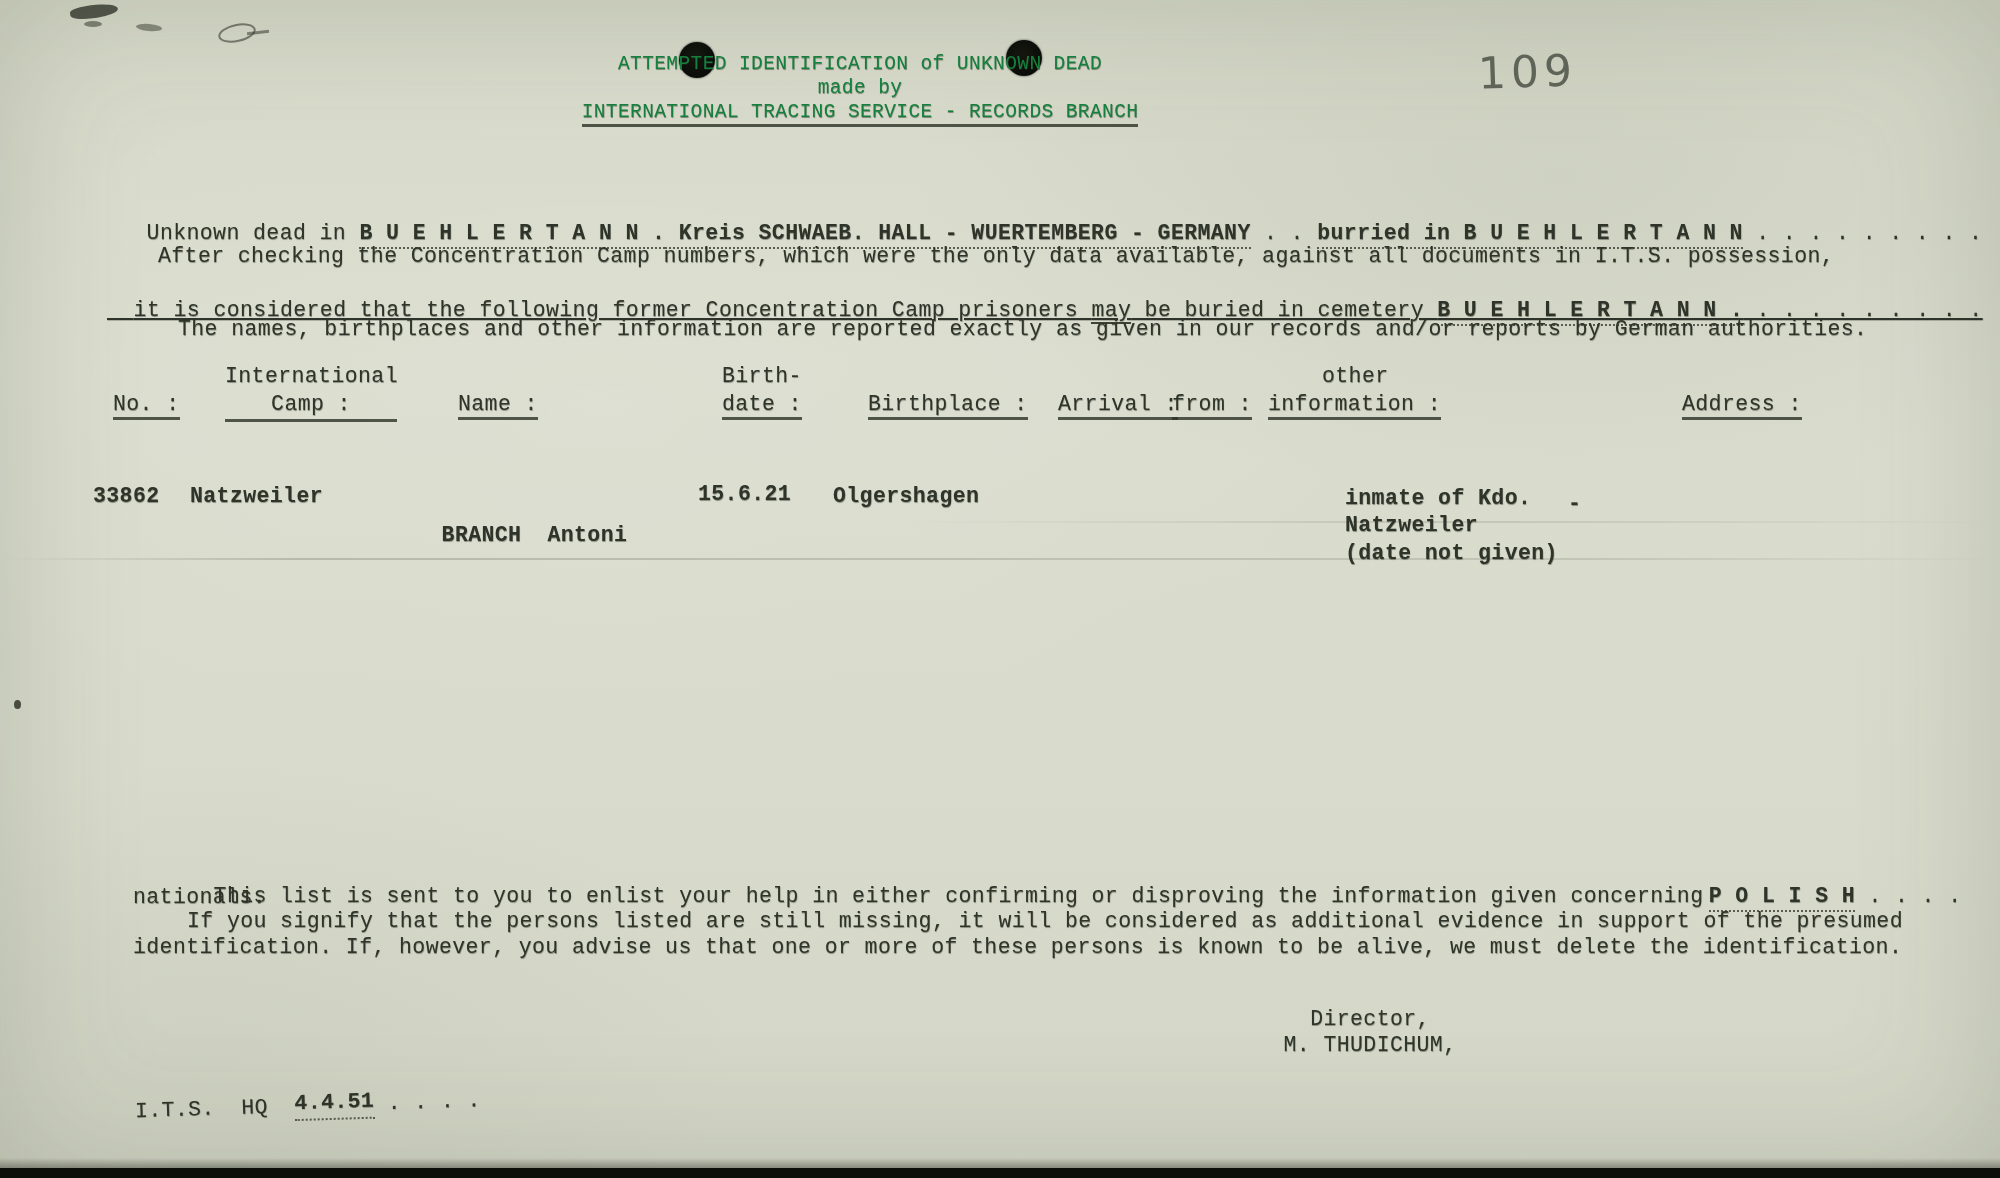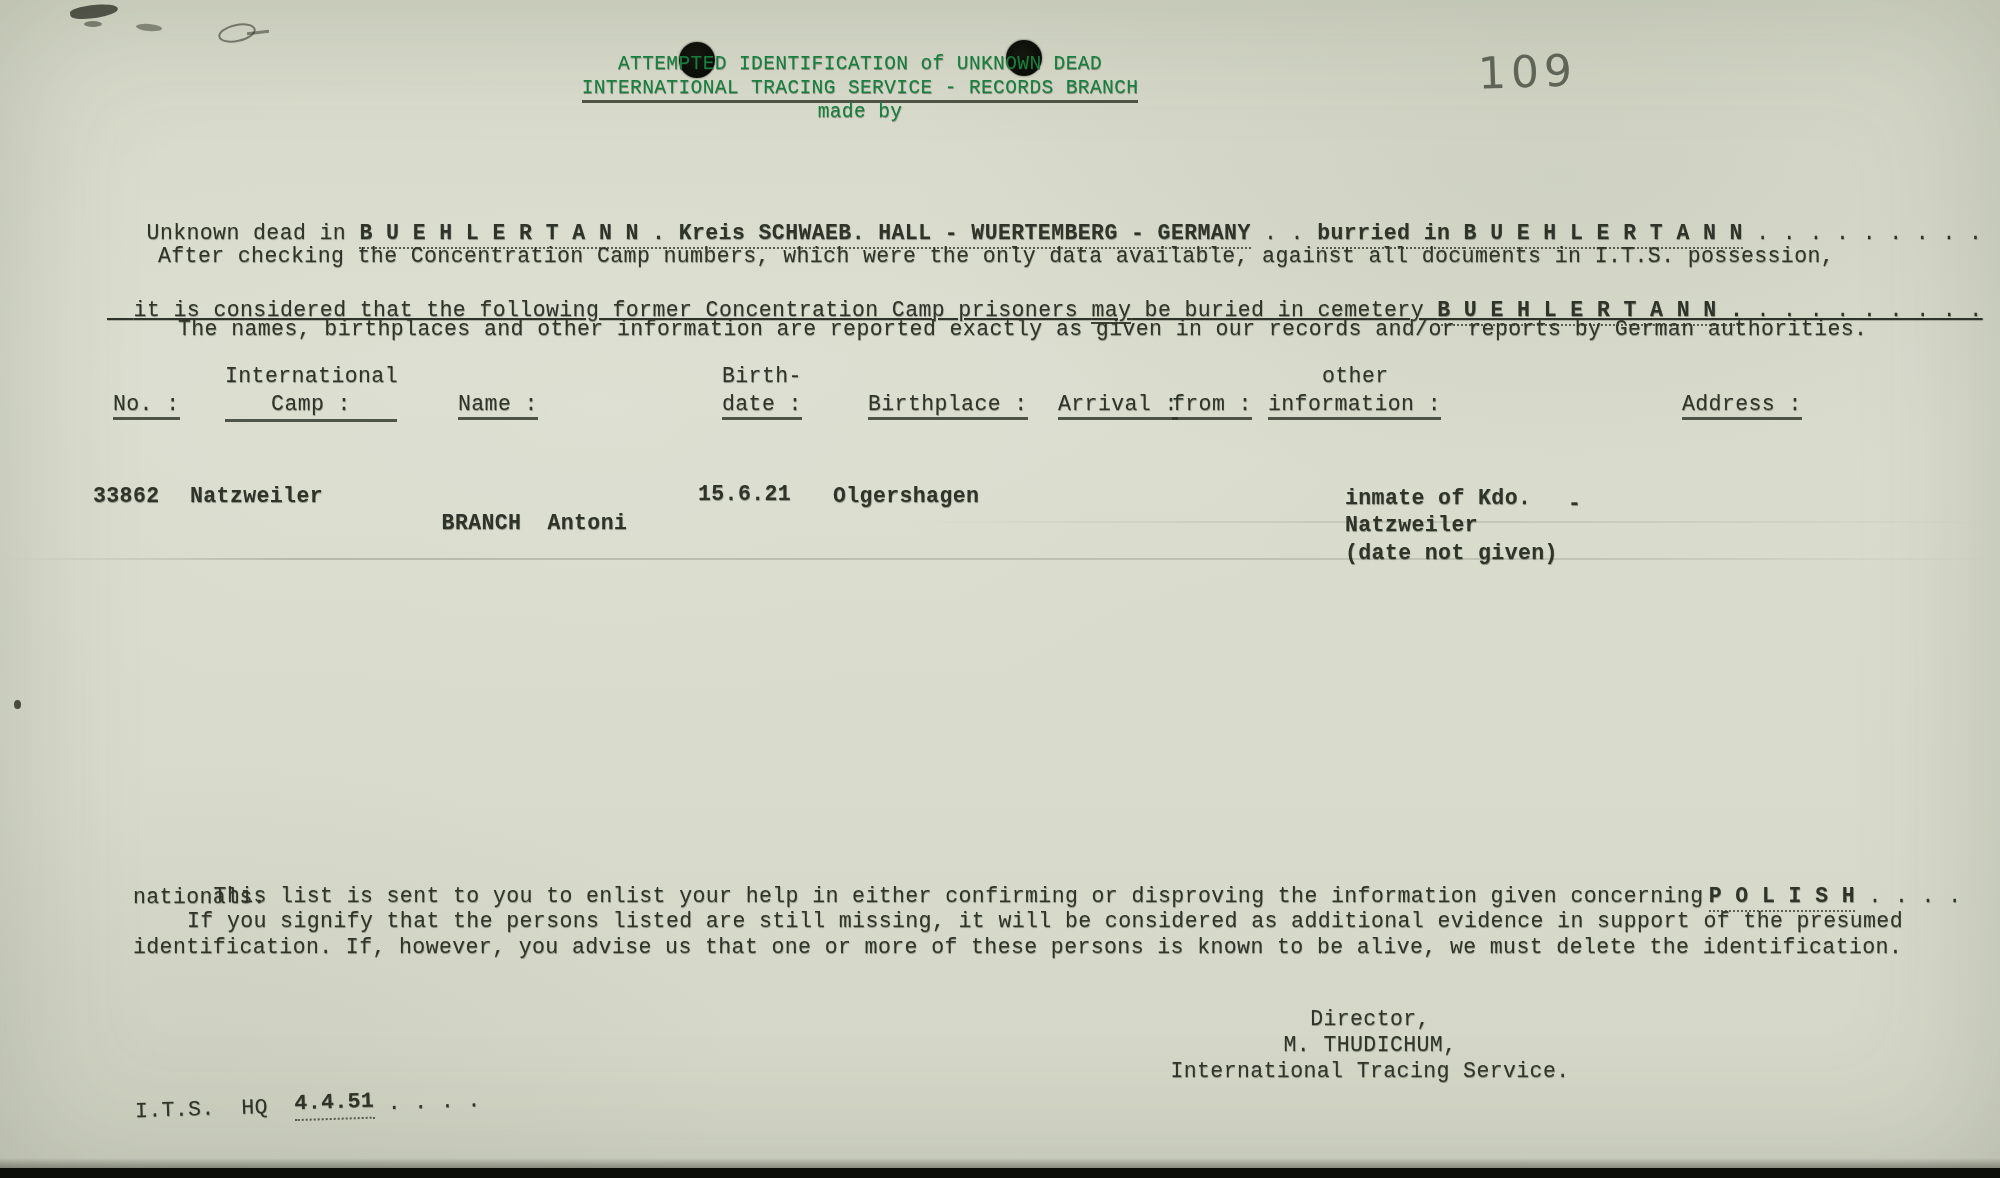--- a/index.html
+++ b/index.html
@@ -59,22 +59,22 @@
 <div class="crease" style="left:0;top:558px;width:2000px;height:2px;background:linear-gradient(90deg,transparent,rgba(90,95,78,.28) 15%,rgba(90,95,78,.18) 80%,transparent);"></div>
 <div class="crease" style="left:900px;top:521px;width:1100px;height:2px;background:linear-gradient(90deg,transparent,rgba(90,95,78,.18),transparent);"></div>
 
 <div class="punch" style="left:679px;top:42px;"></div>
 <div class="punch" style="left:1006px;top:40px;"></div>
 
 <div class="pagenum">109</div>
 
 <div class="title-block">
   <div class="title-line">ATTEMPTED IDENTIFICATION of UNKNOWN DEAD</div>
+  <div class="title-line">made by</div>
   <div class="title-line"><span class="u">INTERNATIONAL TRACING SERVICE - RECORDS BRANCH</span></div>
-  <div class="title-line">made by</div>
 </div>
 
 <div class="t" style="left:120px;top:193px;">
   <span>Unknown dead in </span><span class="fill">B U E H L E R T A N N .</span><span class="fill"> Kreis SCHWAEB. HALL - WUERTEMBERG - GERMANY</span><span> . . </span><span class="fill">burried in </span><span class="fill">B U E H L E R T A N N</span><span> . . . . . . . . .</span>
 </div>
 
 <div class="t" style="left:158px;top:243px;">After checking the Concentration Camp numbers, which were the only data available, against all documents in I.T.S. possession,</div>
 <div class="t" style="left:107px;top:270px;text-decoration:underline;">
   <span>it is considered that the following former Concentration Camp prisoners </span><span class="su">may</span><span> be buried in cemetery </span><span class="fill">B U E H L E R T A N N .</span><span> . . . . . . . . .</span>
 </div>
@@ -90,40 +90,39 @@
 <div class="t" style="left:868px;top:391px;"><span class="u">Birthplace :</span></div>
 <div class="t" style="left:1058px;top:391px;"><span class="u">Arrival :</span></div>
 <div class="t" style="left:1172px;top:391px;"><span class="u">from :</span></div>
 <div class="t" style="left:1322px;top:363px;">other</div>
 <div class="t" style="left:1268px;top:391px;"><span class="u">information :</span></div>
 <div class="t" style="left:1682px;top:391px;"><span class="u">Address :</span></div>
 
 <div class="t b" style="left:93px;top:483px;">33862</div>
 <div class="t b" style="left:190px;top:483px;">Natzweiler</div>
 <div class="t b" style="left:415px;top:483px;">
-  <span>BRANCH</span><span style="display:inline-block;margin-left:26px;">Antoni</span>
+  <span>BRANCH</span><span style="display:inline-block;margin-left:26px;margin-top:12px;">Antoni</span>
 </div>
 <div class="t b" style="left:698px;top:481px;">15.6.21</div>
 <div class="t b" style="left:833px;top:483px;">Olgershagen</div>
 <div class="t b" style="left:1345px;top:485px;">inmate of Kdo.</div>
 <div class="t b" style="left:1345px;top:512px;">Natzweiler</div>
 <div class="t b" style="left:1345px;top:540px;">(date not given)</div>
 <div class="t b" style="left:1568px;top:490px;">-</div>
 
 <div class="t" style="left:187px;top:856px;">
   <span>This list is sent to you to enlist your help in either confirming or disproving the information given concerning </span><span class="fill" style="margin-left:-8px;">P O L I S H</span><span> . . . .</span>
 </div>
 <div class="t" style="left:133px;top:884px;">nationals.</div>
 <div class="t" style="left:187px;top:908px;">If you signify that the persons listed are still missing, it will be considered as additional evidence in support of the presumed</div>
 <div class="t" style="left:133px;top:934px;">identification. If, however, you advise us that one or more of these persons is known to be alive, we must delete the identification.</div>
 
 <div class="sig-block">
   <div class="sig-line">Director,</div>
   <div class="sig-line">M. THUDICHUM,</div>
-  <div class="sig-line">International Tracing Service.</div>
 </div>
 
 <div class="t footer-line" style="left:108px;top:1072px;">
   <span>I.T.S.  HQ  </span><span class="fill raise">4.4.51</span><span> . . . .</span>
 </div>
 
 <div class="botshadow"></div>
 <div class="botbar"></div>
 
 </body></html>

